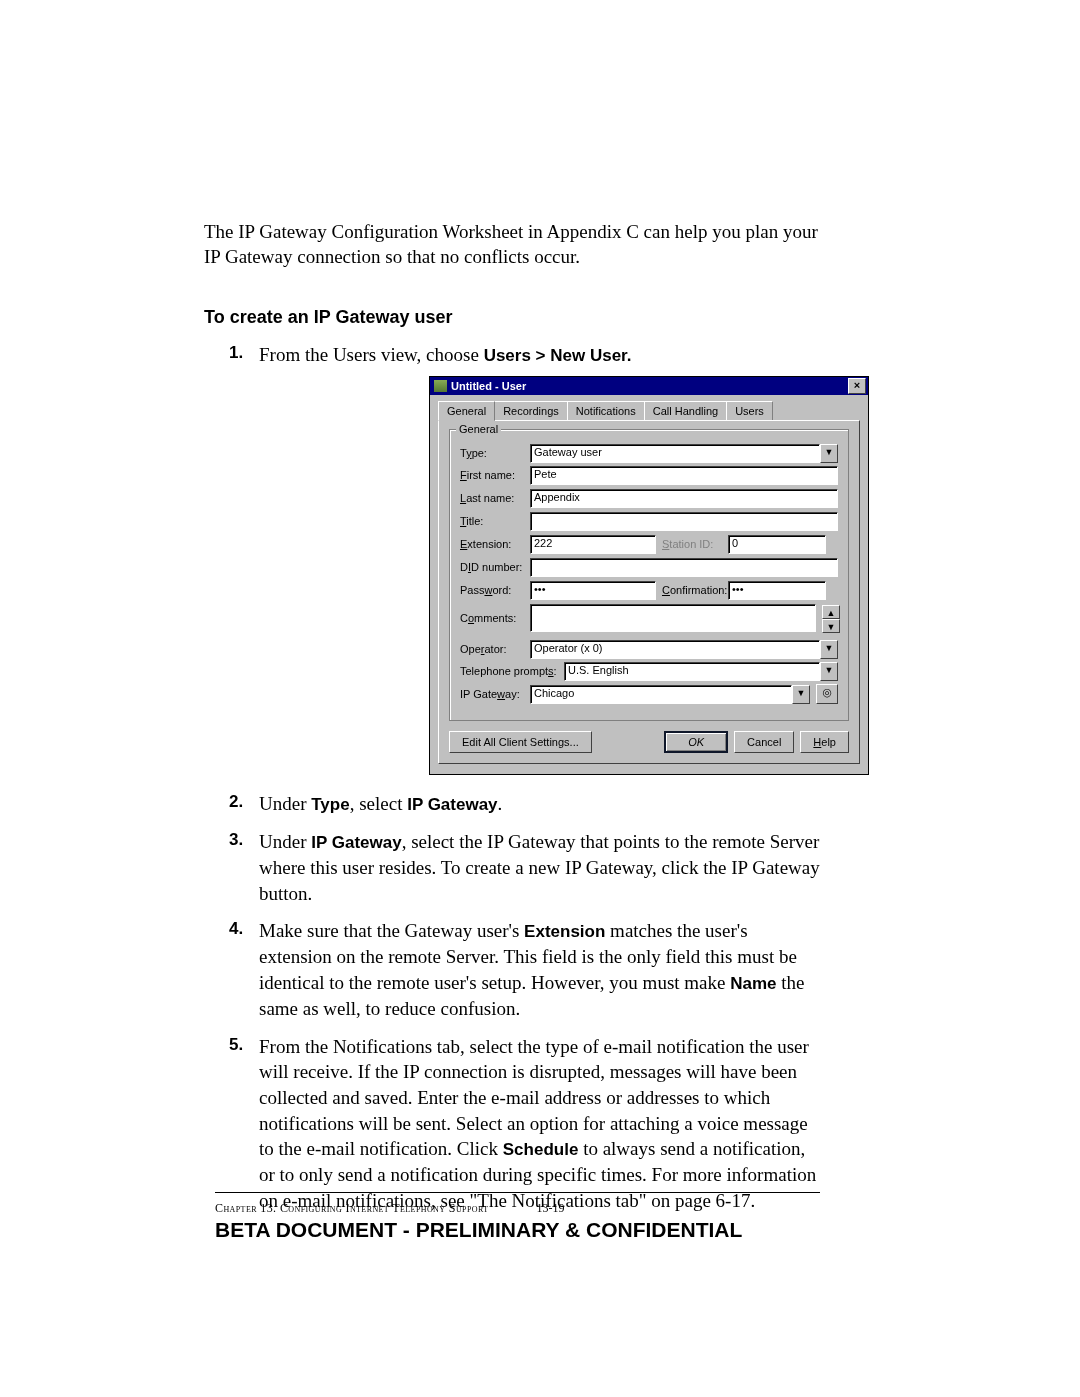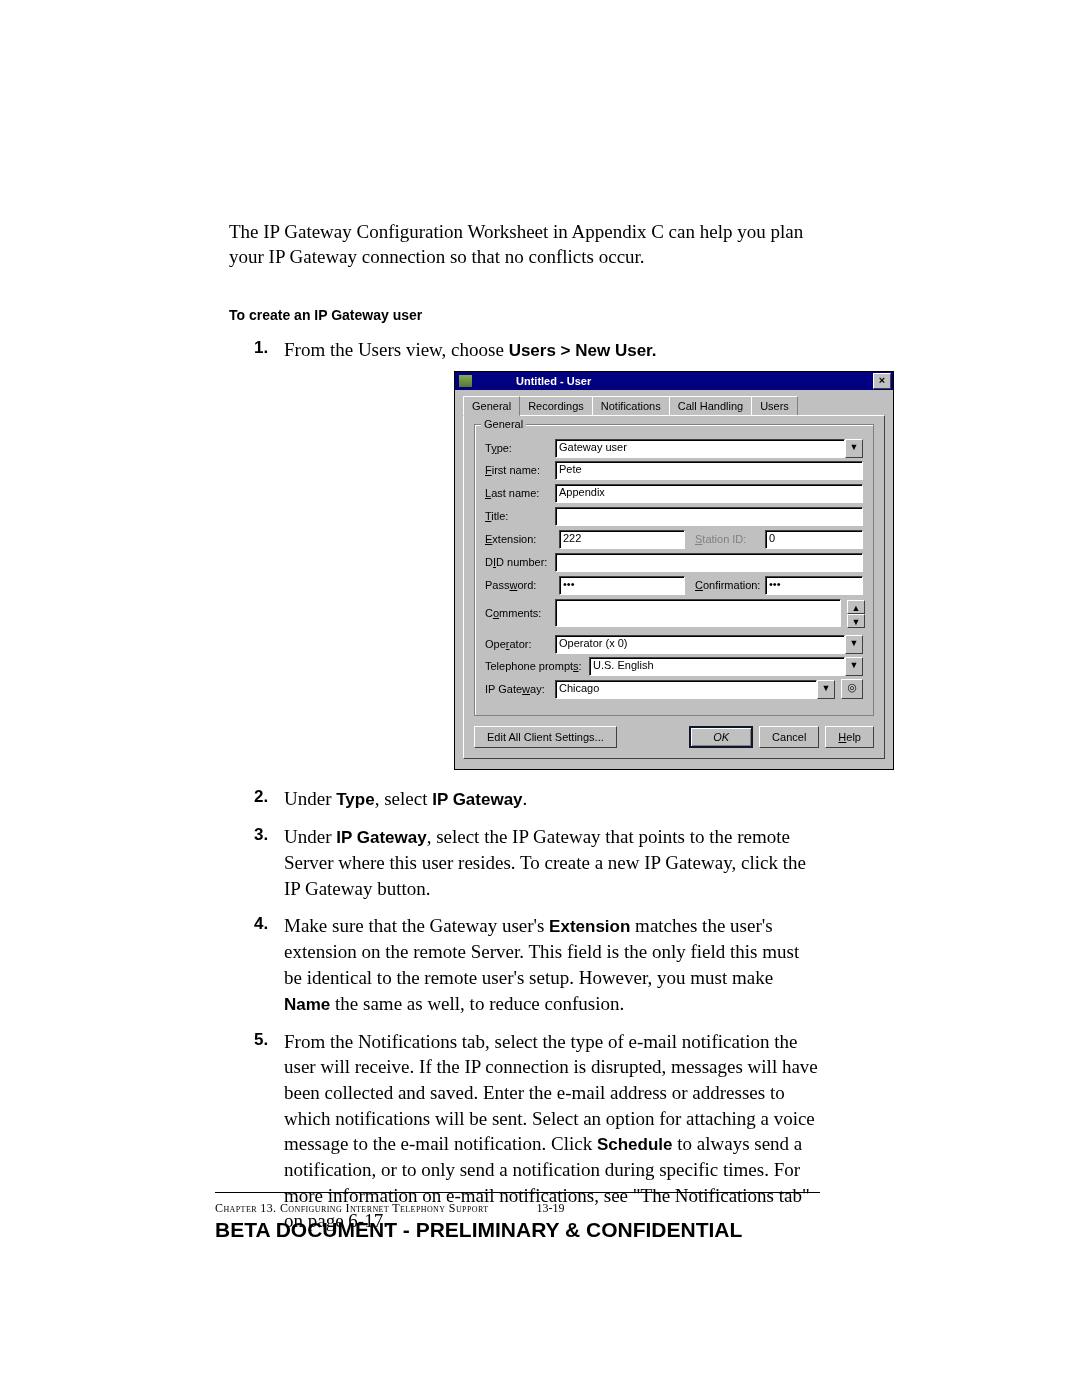--- a/index.html
+++ b/index.html
@@ -6,32 +6,32 @@
     margin: 0;
     background: #fff;
     font-family: "Times New Roman", Times, serif;
     color: #000;
   }
   .page {
     width: 1080px;
     height: 1397px;
     position: relative;
     box-sizing: border-box;
-    padding: 220px 260px 0 114px;
+    padding: 220px 260px 0 89px;
   }
   .intro {
     font-size: 19px;
     line-height: 1.3;
     margin-left: 115px;
     margin-bottom: 38px;
   }
   .heading {
     font-family: Arial, Helvetica, sans-serif;
     font-weight: bold;
-    font-size: 14px;
+    font-size: 18px;
     margin-left: 115px;
     margin-bottom: 14px;
   }
   ol.steps {
     margin: 0 0 0 140px;
     padding: 0;
     list-style: none;
     counter-reset: step;
   }
   ol.steps > li {
@@ -63,21 +63,20 @@
     color: #000;
   }
   .titlebar {
     background: #000080;
     color: #fff;
     font-weight: bold;
     display: flex;
     align-items: center;
     height: 18px;
     padding: 0 2px 0 4px;
-    gap: 40px;
   }
   .titlebar .sysicon {
     width: 13px; height: 12px;
     background: linear-gradient(#8a5, #573);
     margin-right: 4px;
   }
   .titlebar .title-text { flex: 1; }
   .titlebar .closebox {
     width: 16px; height: 14px;
     background: #c0c0c0;
@@ -109,21 +108,21 @@
   .grp {
     border: 1px solid #808080;
     box-shadow: inset 1px 1px 0 #fff;
     padding: 14px 10px 12px;
     position: relative;
   }
   .grp .legend {
     position: absolute; top: -8px; left: 6px;
     background: #c0c0c0; padding: 0 3px;
   }
-  .row { display: flex; align-items: center; margin-bottom: 4px; gap: 6px; justify-content: space-between; }
+  .row { display: flex; align-items: center; margin-bottom: 4px; gap: 6px; }
   .lbl { width: 64px; }
   .lbl2 { width: 98px; }
   .u { text-decoration: underline; }
   .inp {
     flex: 1;
     height: 17px;
     background: #fff;
     border: 1px solid #808080;
     border-top-color: #404040; border-left-color: #404040;
     border-right-color: #fff; border-bottom-color: #fff;

